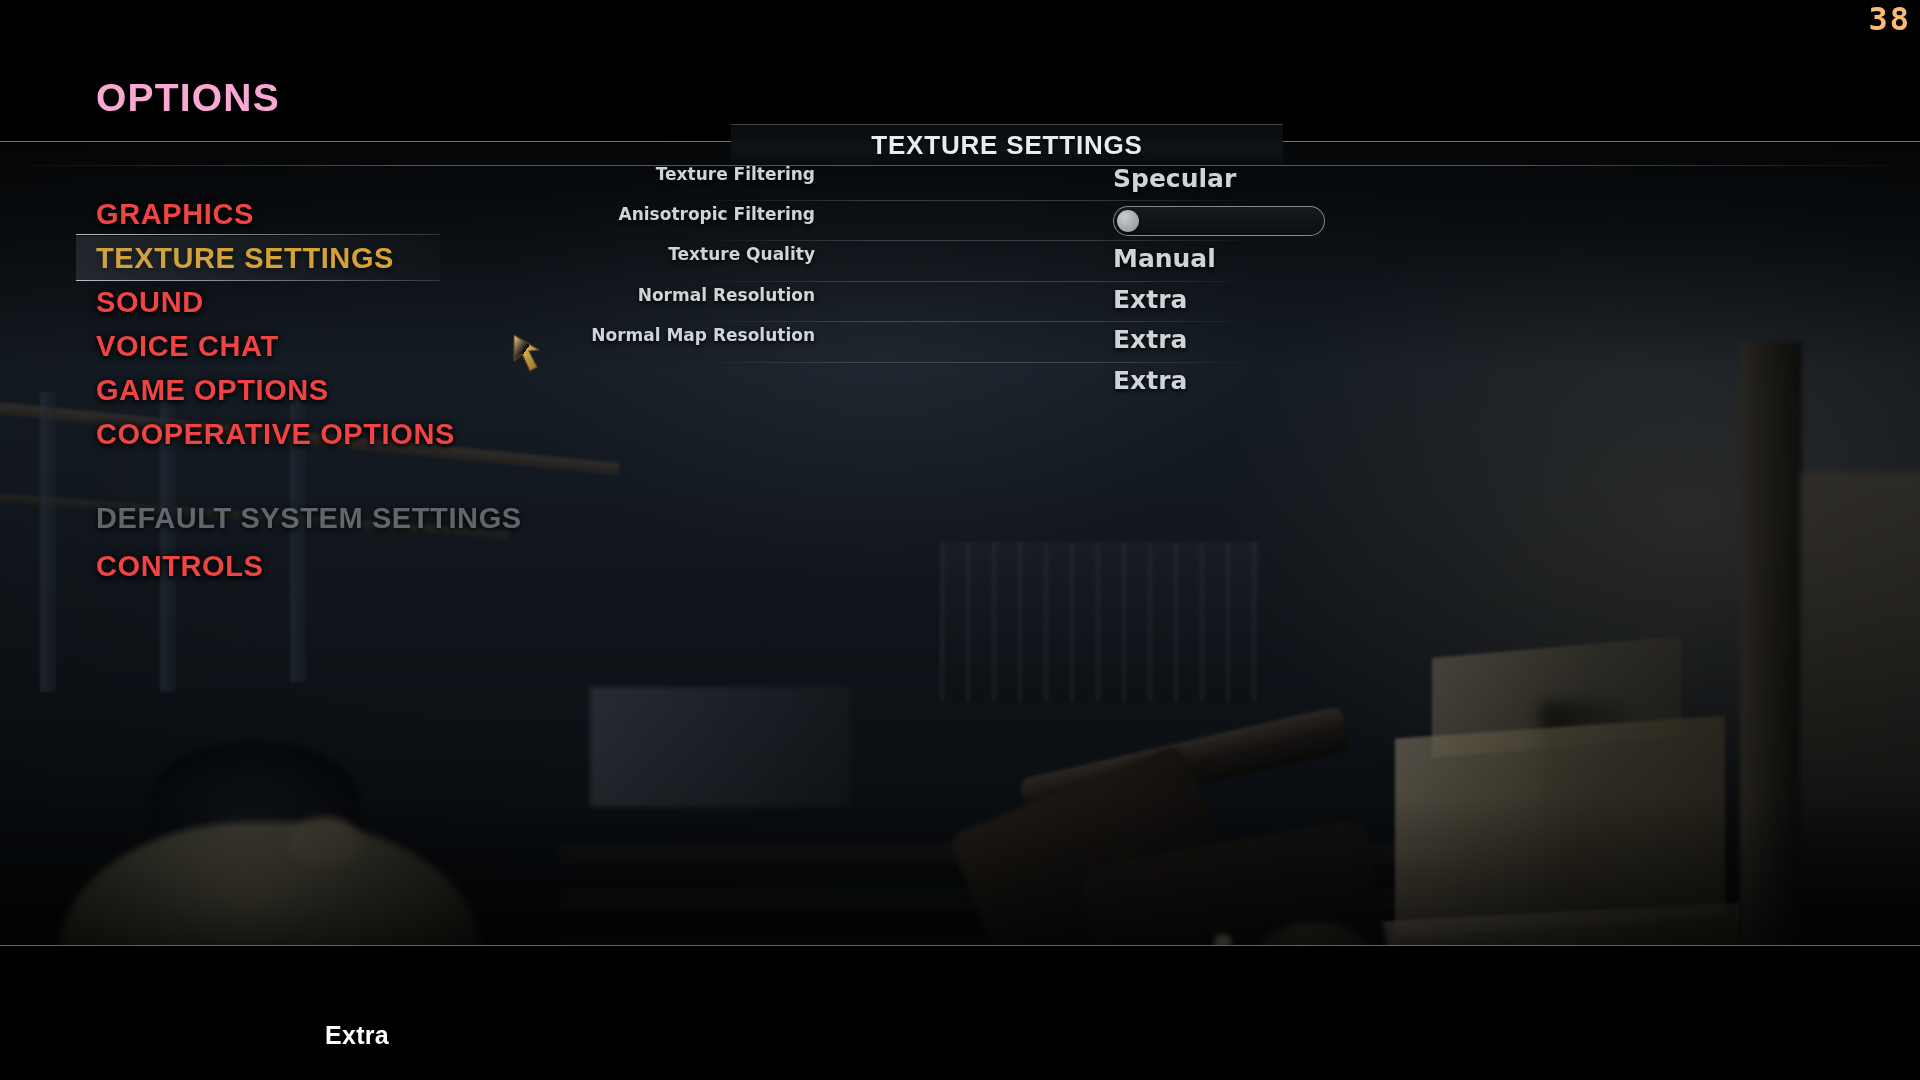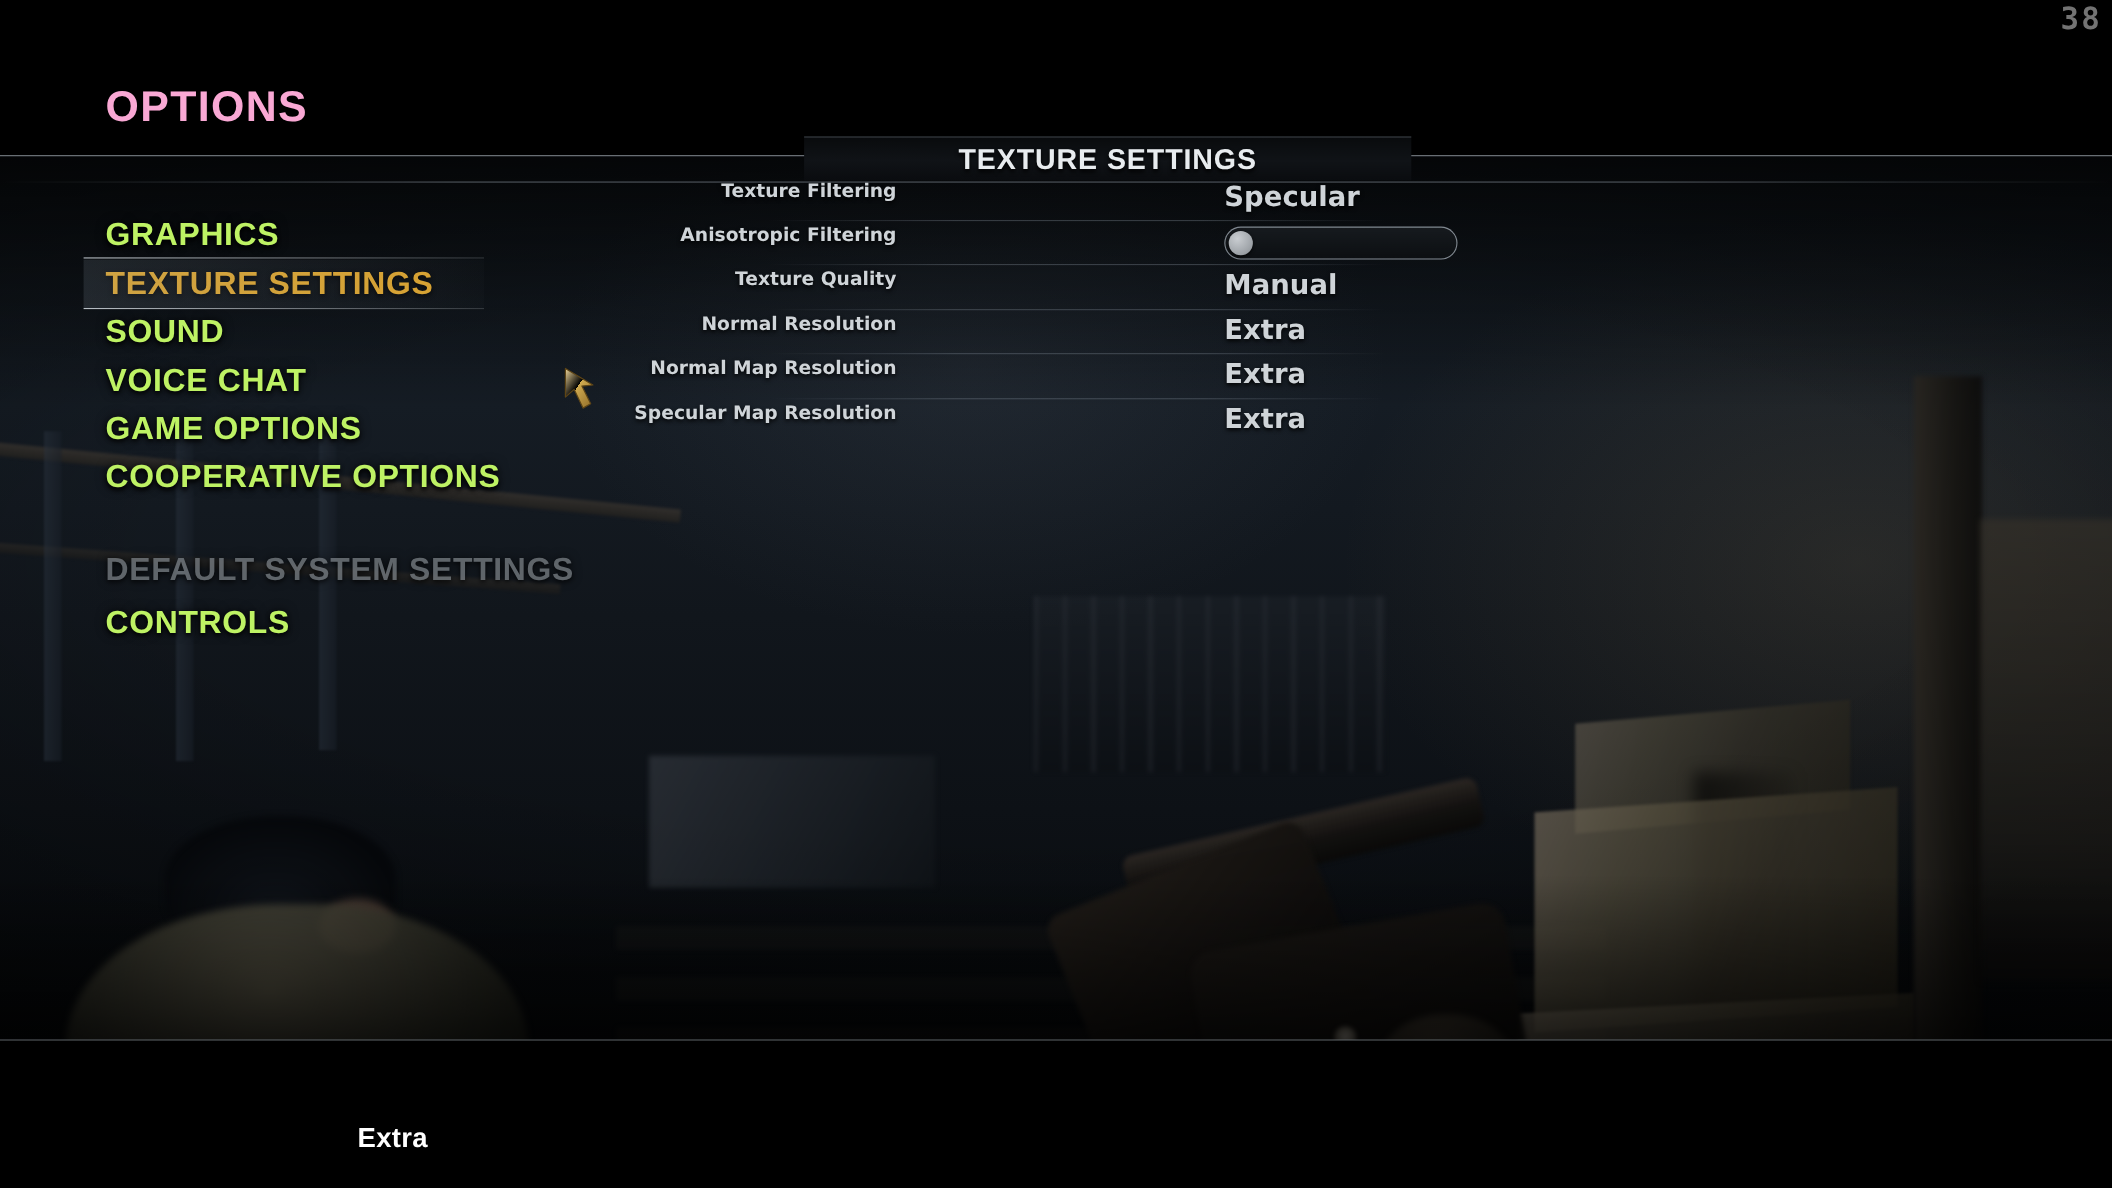--- a/index.html
+++ b/index.html
@@ -141,38 +141,38 @@
   
   #page-title {
     position:absolute; left:96px; top:76px; z-index:50;
     font-size:39px; font-weight:bold; color:#f9a8d4; letter-spacing:1.2px;
   }
 
   
   #fps {
     position:absolute; right:9px; top:3px; z-index:60;
     font-family:"DejaVu Sans Mono", monospace;
-    font-size:28px; font-weight:bold; color:#737373;
+    font-size:32px; font-weight:bold; color:#fdba74;
     letter-spacing:2px; line-height:1;
   }
 
   
   #back-btn {
     position:absolute; left:325px; top:1035px; z-index:60;
     transform:translateY(-50%);
     font-size:25px; font-weight:bold; color:#fff; letter-spacing:.3px;
     background:none; border:none; cursor:pointer;
   }
 
   
   #nav { position:absolute; left:0; top:142px; width:560px; z-index:45; }
   .nav-item {
     position:absolute; left:96px;
     font-size:29px; font-weight:bold; letter-spacing:.6px; white-space:nowrap;
-    color:#bef264;
+    color:#ef4444;
     text-shadow:0 2px 4px rgba(0,0,0,.95), 0 0 10px rgba(0,0,0,.8);
     cursor:pointer;
   }
   .nav-item.selected { color:#d9a22e; text-shadow:0 2px 5px rgba(0,0,0,.95); }
   .nav-item.disabled { color:#7d8388; font-weight:bold; opacity:.72; cursor:default;margin-top:40px; }
 
   .sel-line {
     position:absolute; left:76px; width:364px; height:1px; z-index:44;
     background:linear-gradient(to right, rgba(215,222,228,.85), rgba(215,222,228,.18));
   }
@@ -319,21 +319,20 @@
         <div class="slabel">Normal Resolution</div>
         <div class="svalue">Extra</div>
       </div>
       <div class="srow" style="top: 183px;">
         <div class="srow-div" style="top: -4px;"></div>
         <div class="slabel">Normal Map Resolution</div>
         <div class="svalue">Extra</div>
       </div>
       <div class="srow" style="top: 224px;">
         <div class="srow-div" style="top: -4px;"></div>
-        <div class="slabel">Specular Map Resolution</div>
         <div class="svalue">Extra</div>
       </div>
     </div>
 
   <svg id="cursor" width="46" height="48" viewBox="0 0 46 48" style="left: 512px; top: 333px;">
     <defs>
       <linearGradient id="curGrad" x1="0" y1="0" x2="1" y2="1">
         <stop offset="0%" stop-color="#f0d79a"></stop>
         <stop offset="45%" stop-color="#cda košice"></stop>
         <stop offset="45%" stop-color="#cfa94f"></stop>

